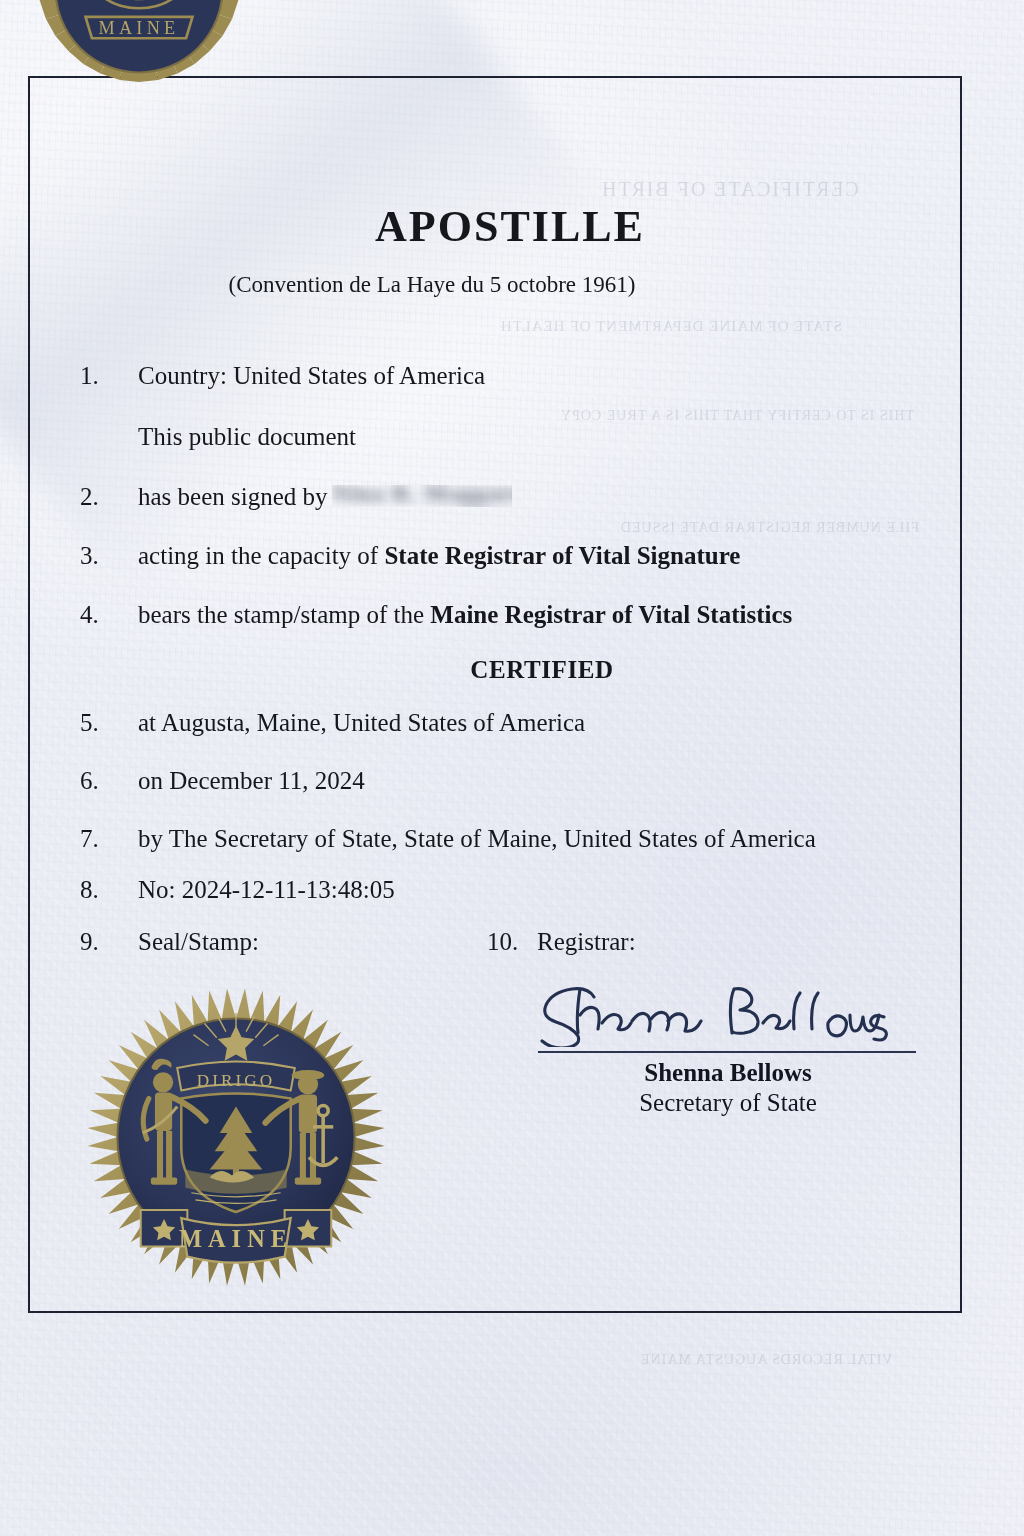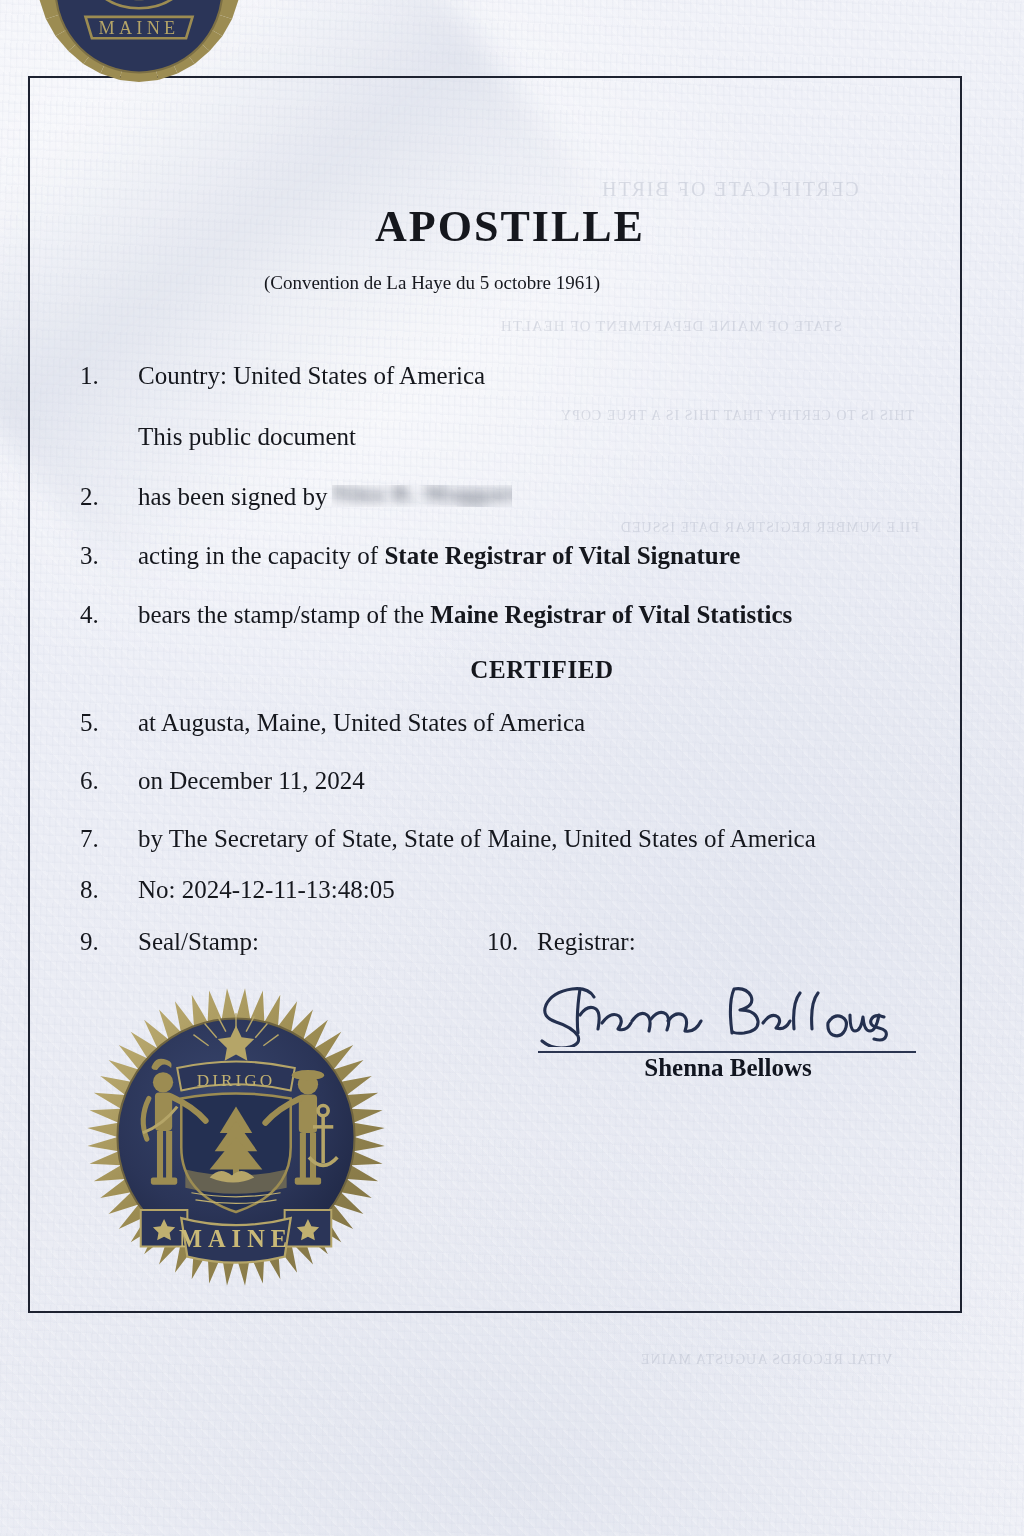--- a/index.html
+++ b/index.html
@@ -95,21 +95,21 @@
     font-size: 44px;
     font-weight: bold;
     letter-spacing: 2.0px;
     line-height: 1;
   }
   #subtitle {
     position: absolute;
     left: 0; top: 273px;
     width: 864px;
     text-align: center;
-    font-size: 19px;
+    font-size: 23px;
     line-height: 1;
   }
 
   .row {
     position: absolute;
     left: 80px;
     width: 880px;
     font-size: 25px;
     line-height: 1.05;
     white-space: nowrap;
@@ -185,21 +185,21 @@
     margin-left: 18px;
   }
   #sig-name, #sig-title {
     text-align: center;
     width: 400px;
     margin-left: 8px;
     color: #111520;
     font-size: 25px;
     line-height: 1.18;
   }
-  #sig-name { font-weight: bold; }
+  #sig-name { font-weight: bold; padding-top: 5px; }
 </style>
 </head>
 <body>
 
 <div id="page">
 
   <div id="grain"></div>
   <div id="smudge"></div>
 
   <div class="ghost" style="left:600px; top:178px; font-size:20px; letter-spacing:2px;">CERTIFICATE OF BIRTH</div>
@@ -424,15 +424,16 @@
         <path d="M243 38 q8 -11 15 -6 q4 4 -2 11 q9 3 14 -7"></path>
         <path d="M274 44 q-2 -26 6 -36"></path>
         <path d="M292 44 q-2 -26 6 -36"></path>
         <path d="M308 38 q6 -10 14 -6 q7 4 3 13 q-4 8 -12 5 q-6 -3 -5 -12"></path>
         <path d="M330 30 q0 16 5 16 q6 0 8 -14 q1 14 7 14 q6 0 9 -16"></path>
         <path d="M364 32 q-10 -4 -13 3 q-2 6 8 8 q9 2 7 8 q-2 6 -12 3"></path>
       </g>
     </svg>
     <div id="sig-rule"></div>
     <div id="sig-name">Shenna Bellows</div>
+    <div id="sig-title">Secretary of State</div>
   </div>
 
 </div>
 
 </body></html>

